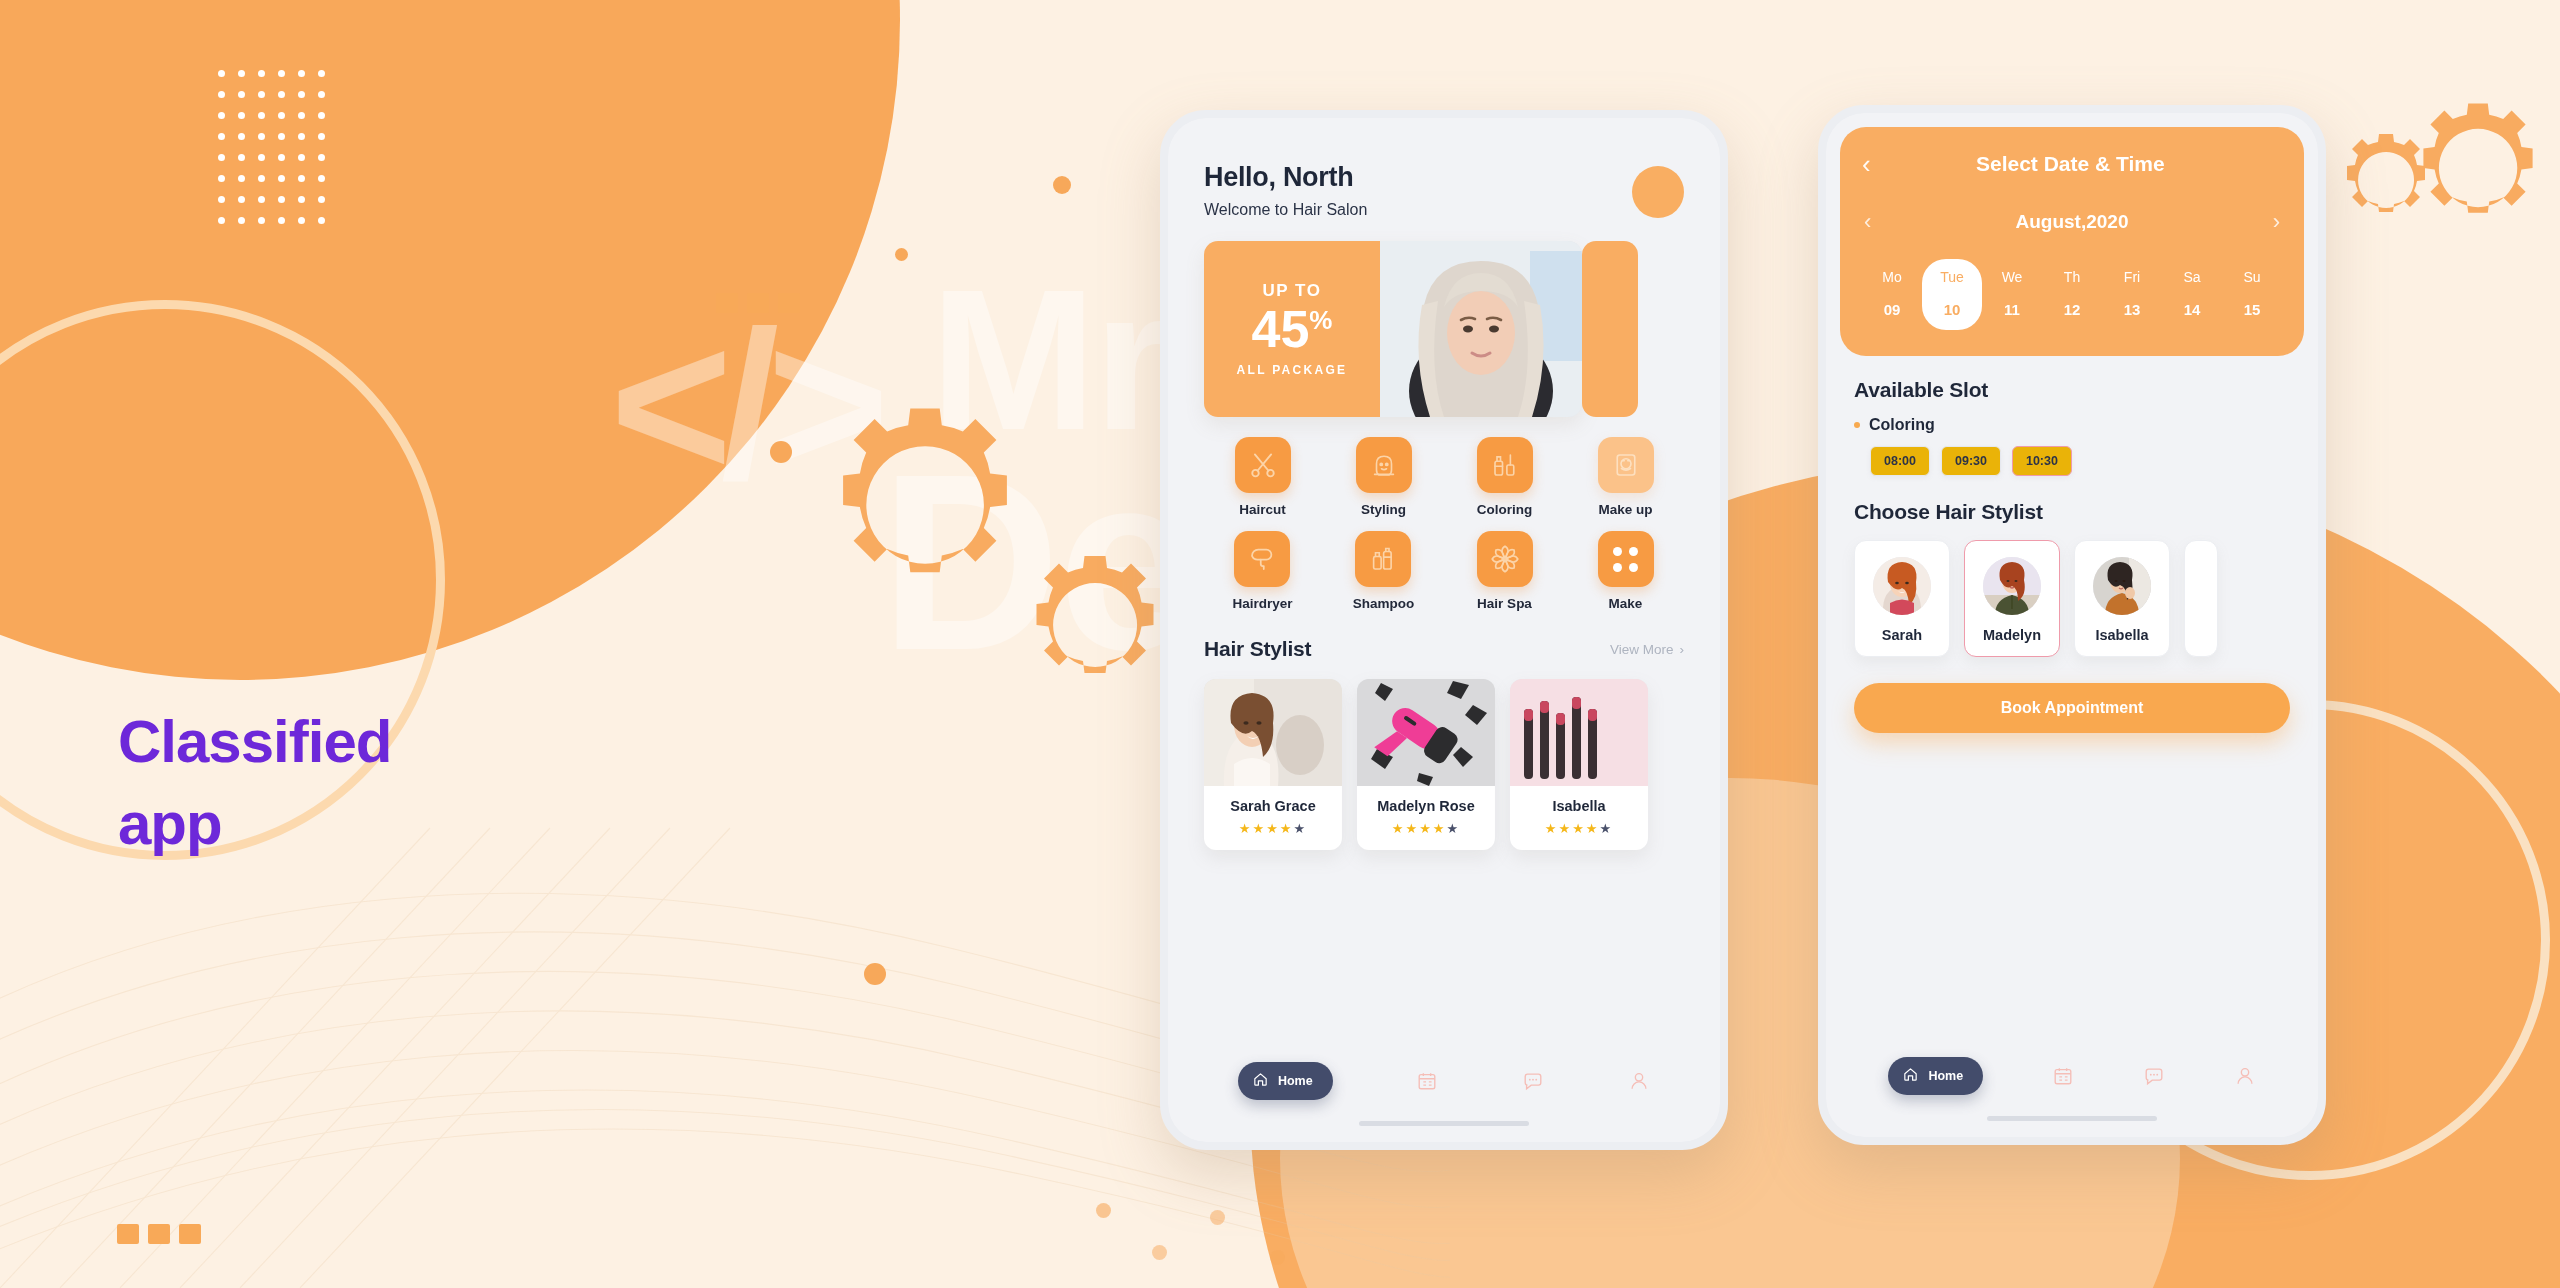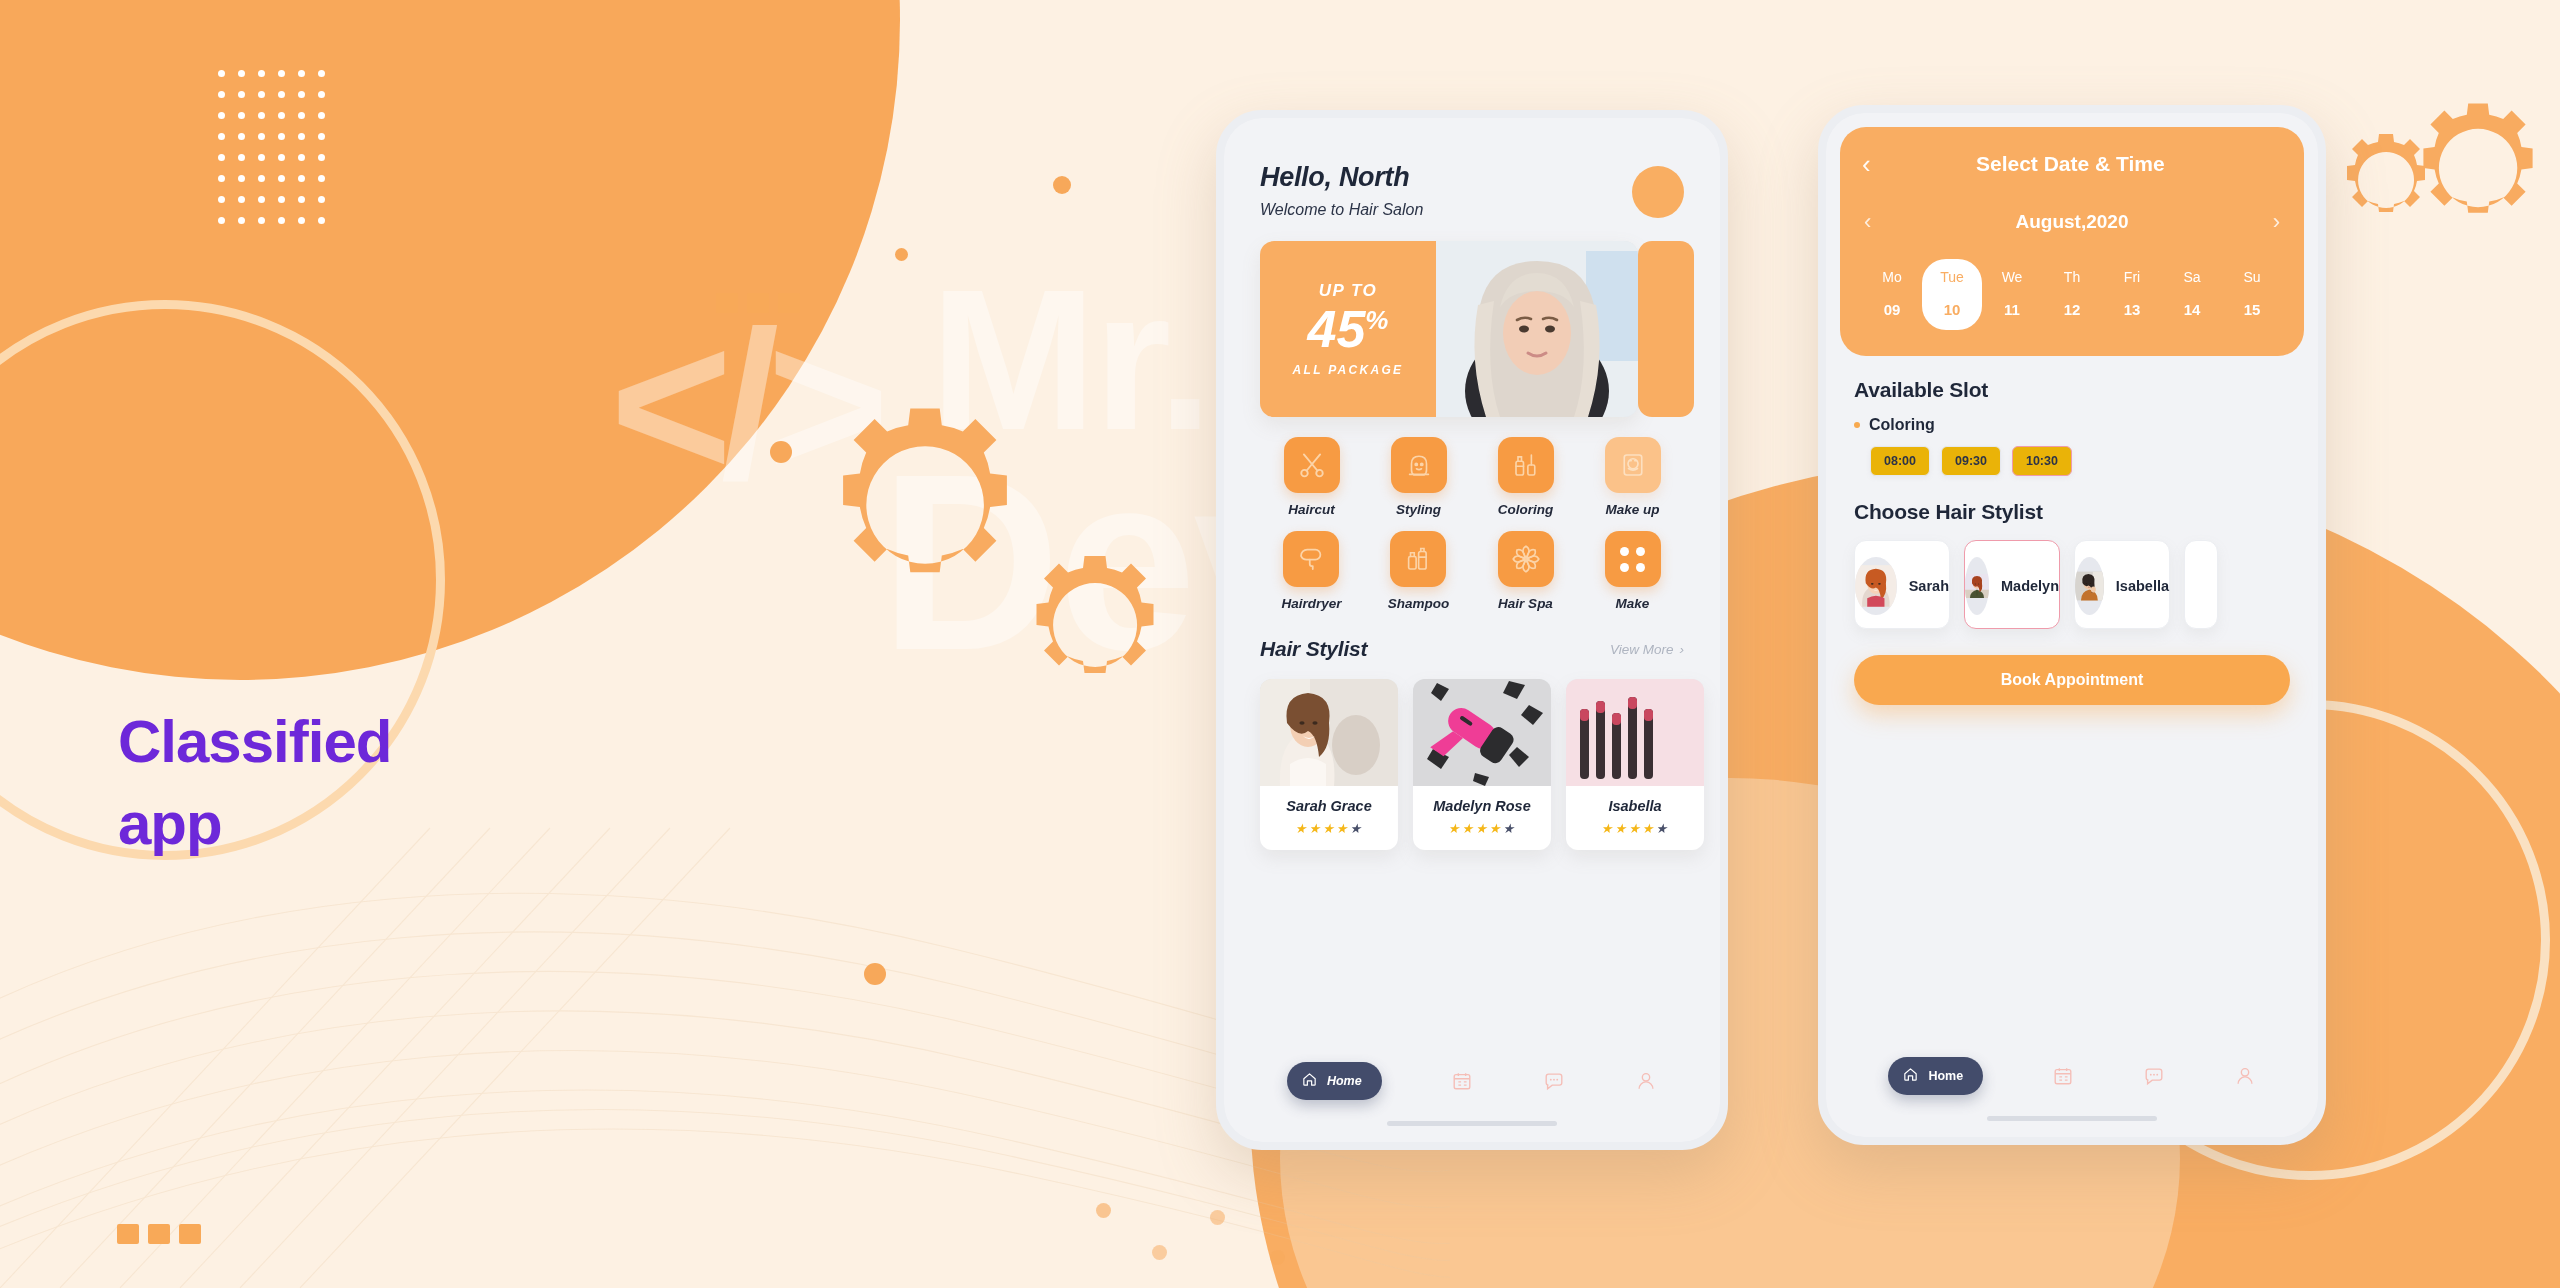--- a/index.html
+++ b/index.html
@@ -116,21 +116,21 @@
     border: 8px solid #eceef2;
     overflow: hidden;
   }
   .phone-inner {
     width: 100%; height: 100%;
     background: #f2f3f6;
     border-radius: 38px;
     position: relative;
     overflow: hidden;
   }
-  #phone-home { left: 1216px; top: 110px; width: 512px; height: 1040px; font-style: italic; }
+  #phone-home { left: 1160px; top: 110px; width: 568px; height: 1040px; }
   #phone-book { left: 1818px; top: 105px; width: 508px; height: 1040px; }
 
   .home-indicator {
     position: absolute;
     bottom: 16px; left: 50%;
     transform: translateX(-50%);
     width: 170px; height: 5px;
     border-radius: 3px;
     background: #d9dce3;
   }
@@ -258,21 +258,21 @@
     box-shadow: 0 2px 5px rgba(160,160,175,.10);
   }
   .chip.sel { border-color: #ef9bab; }
 
   .pick-row { display: flex; gap: 14px; margin-top: 16px; }
   .pick-card {
     flex: none; width: 96px;
     background: #fff; border-radius: 12px;
     border: 1px solid #eceef2;
     padding: 16px 0 13px 0;
-    display: flex; flex-direction: row; align-items: center; gap: 12px;
+    display: flex; flex-direction: column; align-items: center; gap: 12px;
     box-shadow: 0 6px 14px rgba(150,145,140,.10);
   }
   .pick-card.sel { border: 1.5px solid #ef9bab; }
   .pick-card.partial { width: 34px; }
   .pick-ava { width: 58px; height: 58px; border-radius: 50%; overflow: hidden; background: #e6e8ee; position:relative;}
   .pick-name { font-size: 14.5px; font-weight: 600; color: #1f2739; }
 
   .book-btn {
     margin: 26px 28px 0 28px;
     height: 50px; border-radius: 25px;

